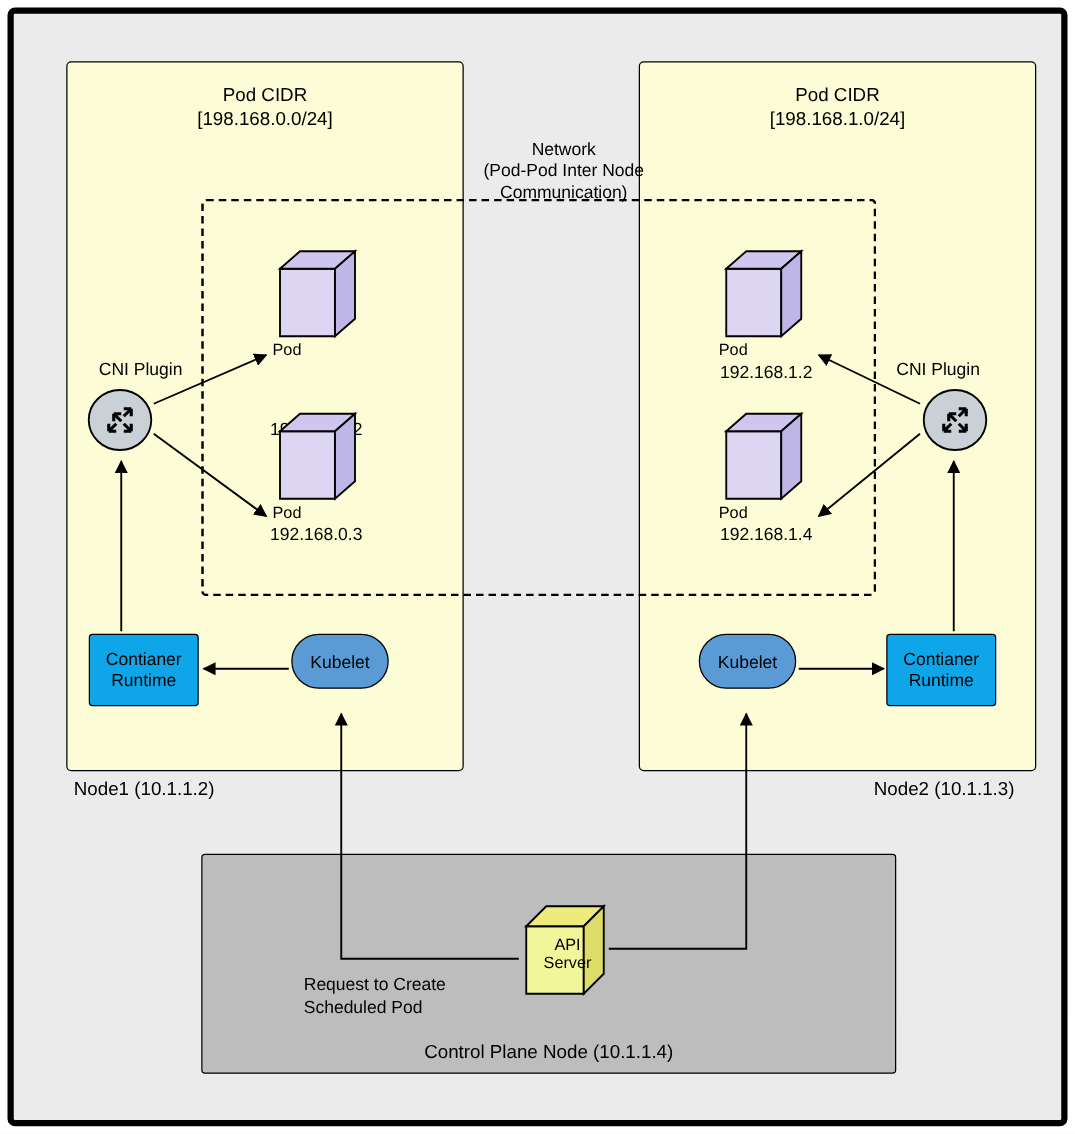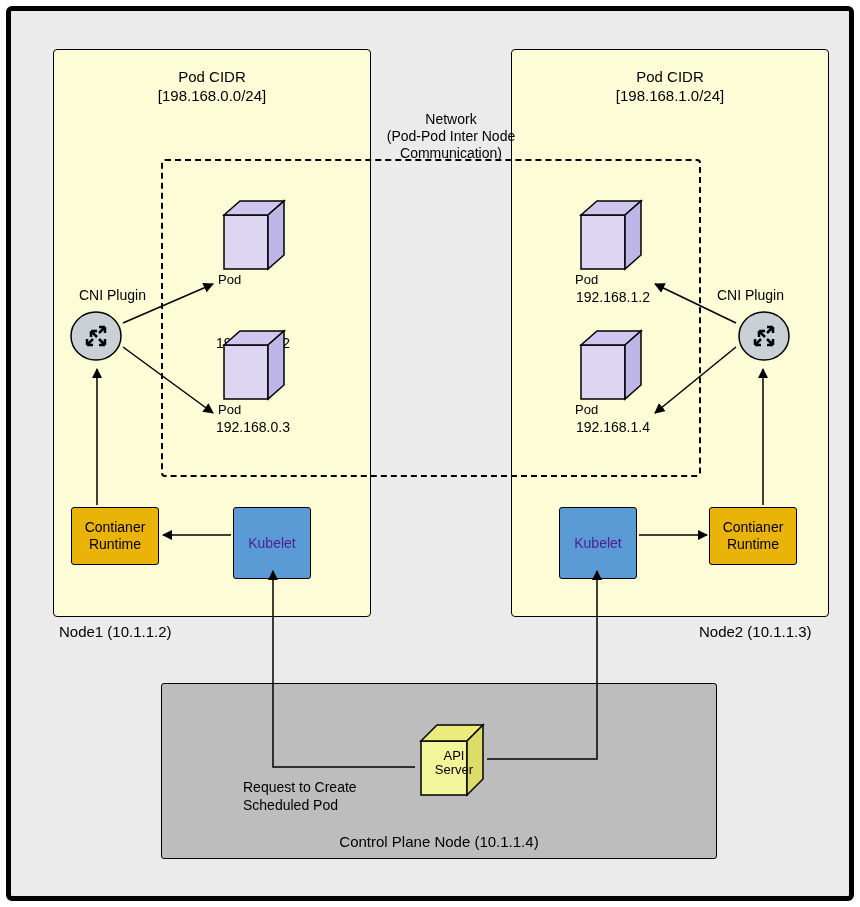--- a/index.html
+++ b/index.html
@@ -60,22 +60,22 @@
     position: absolute;
     border: 1.5px solid #000;
     border-radius: 3px;
     display: flex;
     align-items: center;
     justify-content: center;
     text-align: center;
     font-size: 14px;
     line-height: 1.2;
   }
-  .runtime { background: #eab308; width: 88px; height: 58px; }
-  .kubelet  { background: #5a9bd5; color: #4c1d95; width: 78px; height: 72px; }
+  .runtime { background: #0ea5e9; width: 88px; height: 58px; }
+  .kubelet  { background: #5a9bd5; color: #000000; width: 78px; height: 44px; border-radius: 23px; }
   .node-caption { position: absolute; font-size: 15px; }
   .control-plane {
     position: absolute;
     left: 150px; top: 672px;
     width: 556px; height: 176px;
     background: #bdbdbd;
     border: 1.5px solid #000;
     border-radius: 3px;
   }
   .api-cube { position: absolute; left: 404px; top: 708px; width: 72px; height: 80px; }

